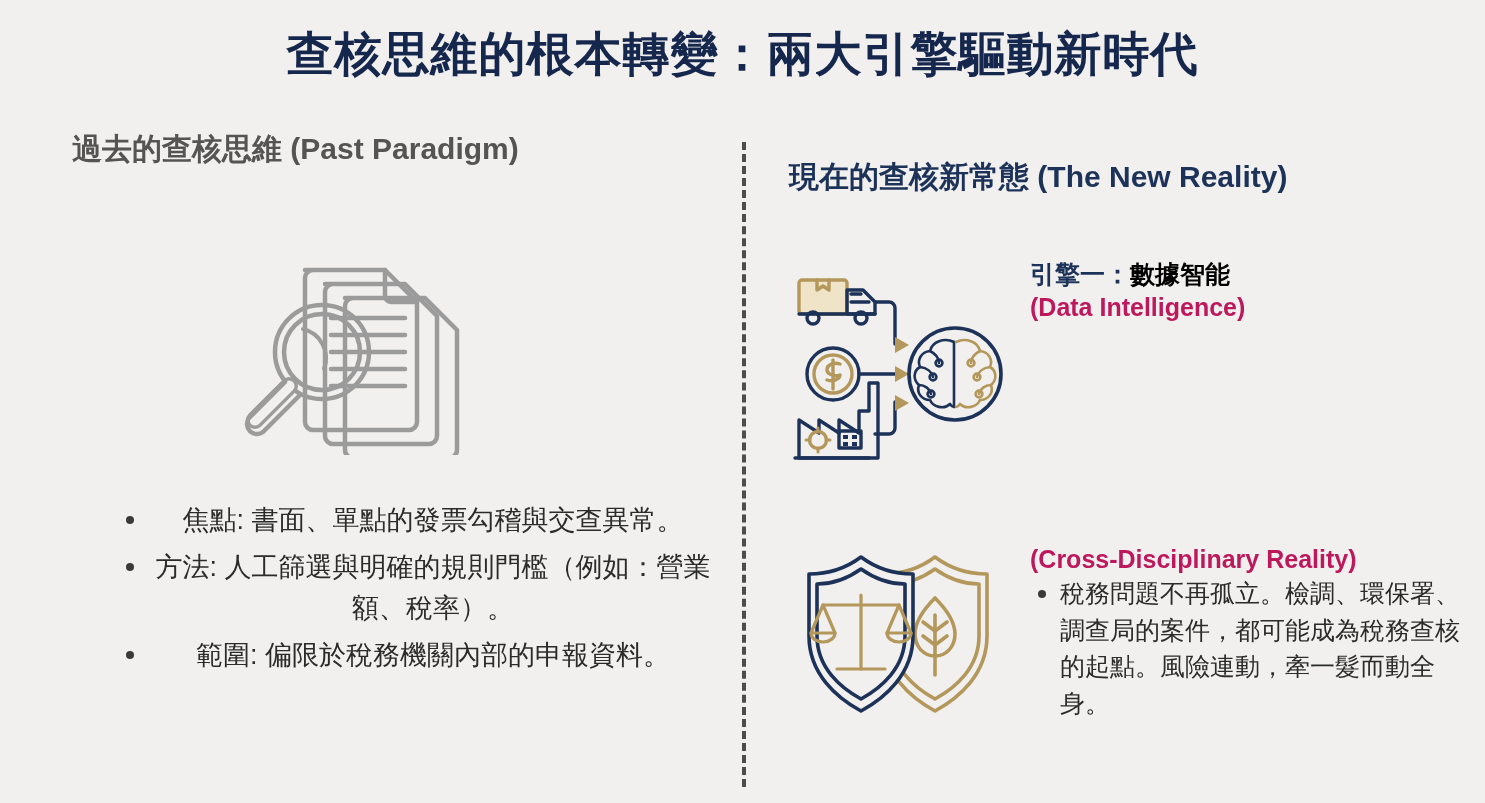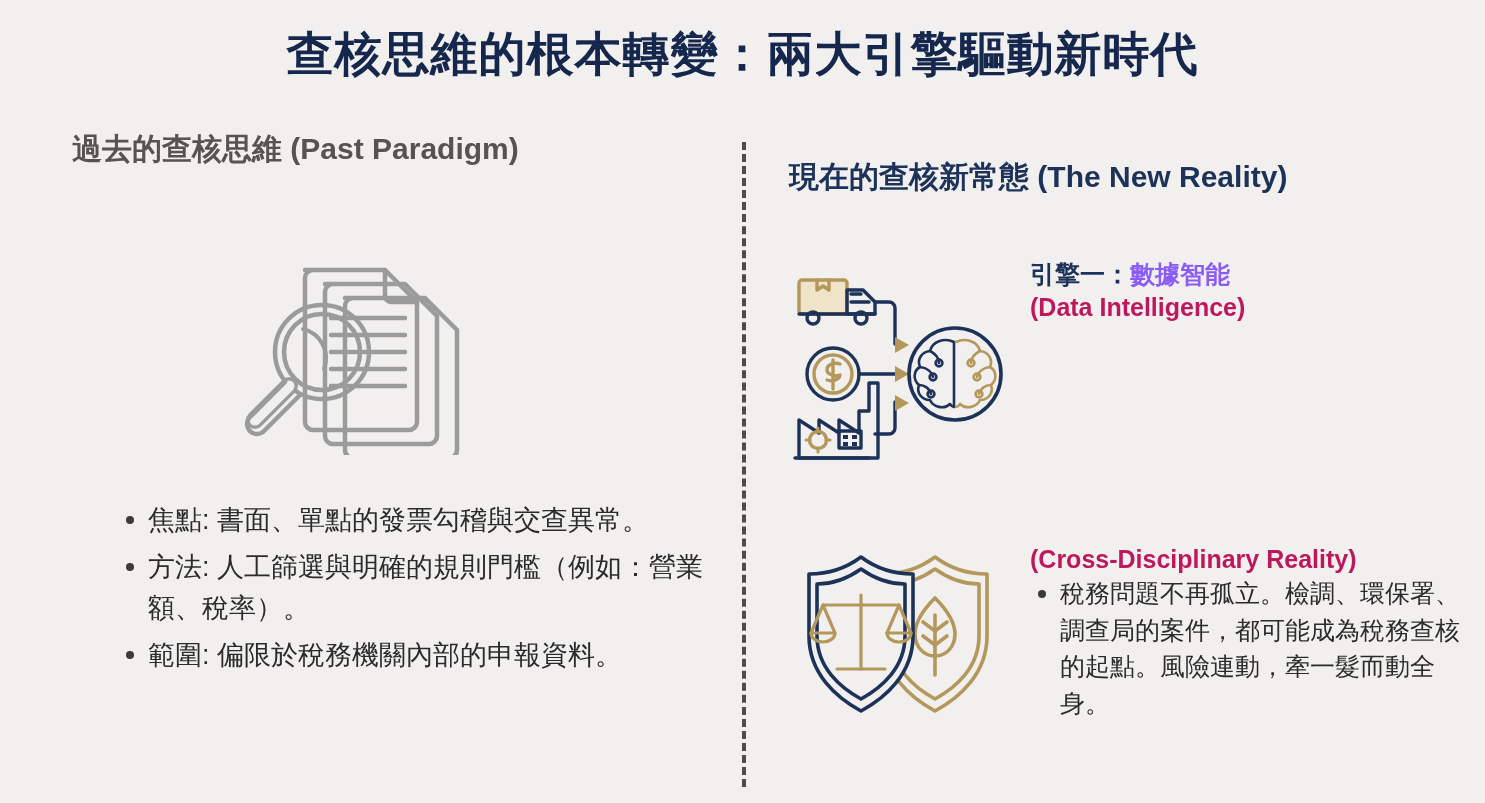--- a/index.html
+++ b/index.html
@@ -89,20 +89,21 @@
     background: #3a3a3a;
   }
 
   .left-bullets {
     position: absolute;
     left: 78px;
     top: 370px;
     width: 600px;
     font-size: 27px;
     line-height: 1.52;
+    text-align: center;
   }
 
   
   .engine {
     position: absolute;
     left: 0;
     width: 690px;
   }
   .engine-1 { top: 100px; }
   .engine-2 { top: 385px; }
@@ -118,21 +119,21 @@
     top: 0;
     width: 435px;
   }
   .engine-title {
     font-size: 25px;
     font-weight: bold;
     line-height: 1.32;
     white-space: nowrap;
   }
   .engine-title .t-prefix { color: #1d3258; }
-  .engine-title .t-accent { color: #8b5cf6; }
+  .engine-title .t-accent { color: #000000; }
   .engine-subtitle {
     font-size: 25px;
     font-weight: bold;
     color: #be185d;
     line-height: 1.28;
     white-space: nowrap;
   }
   .engine-bullets {
     margin-top: 14px;
     font-size: 25px;

